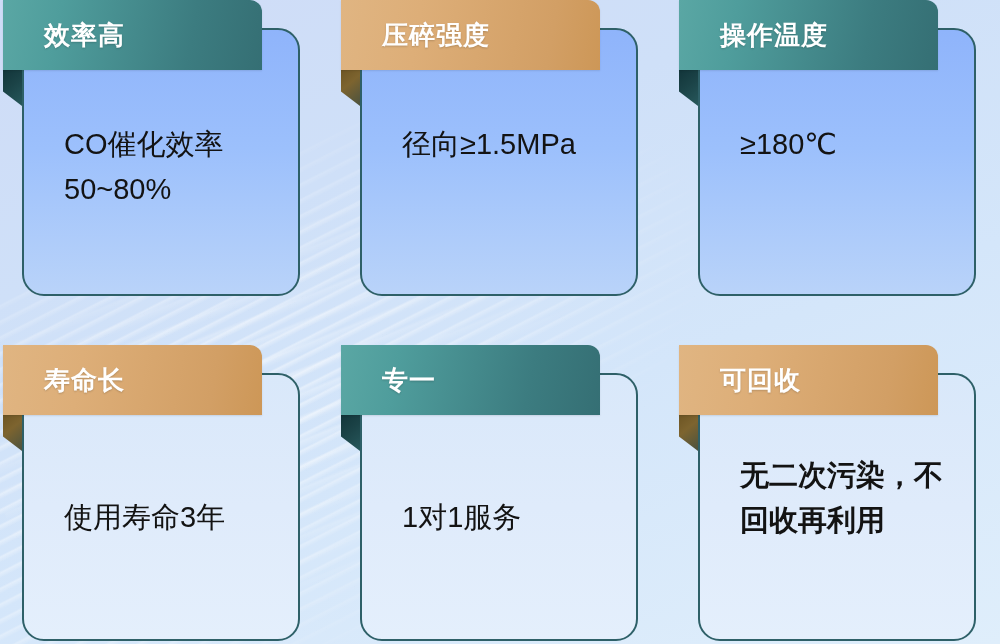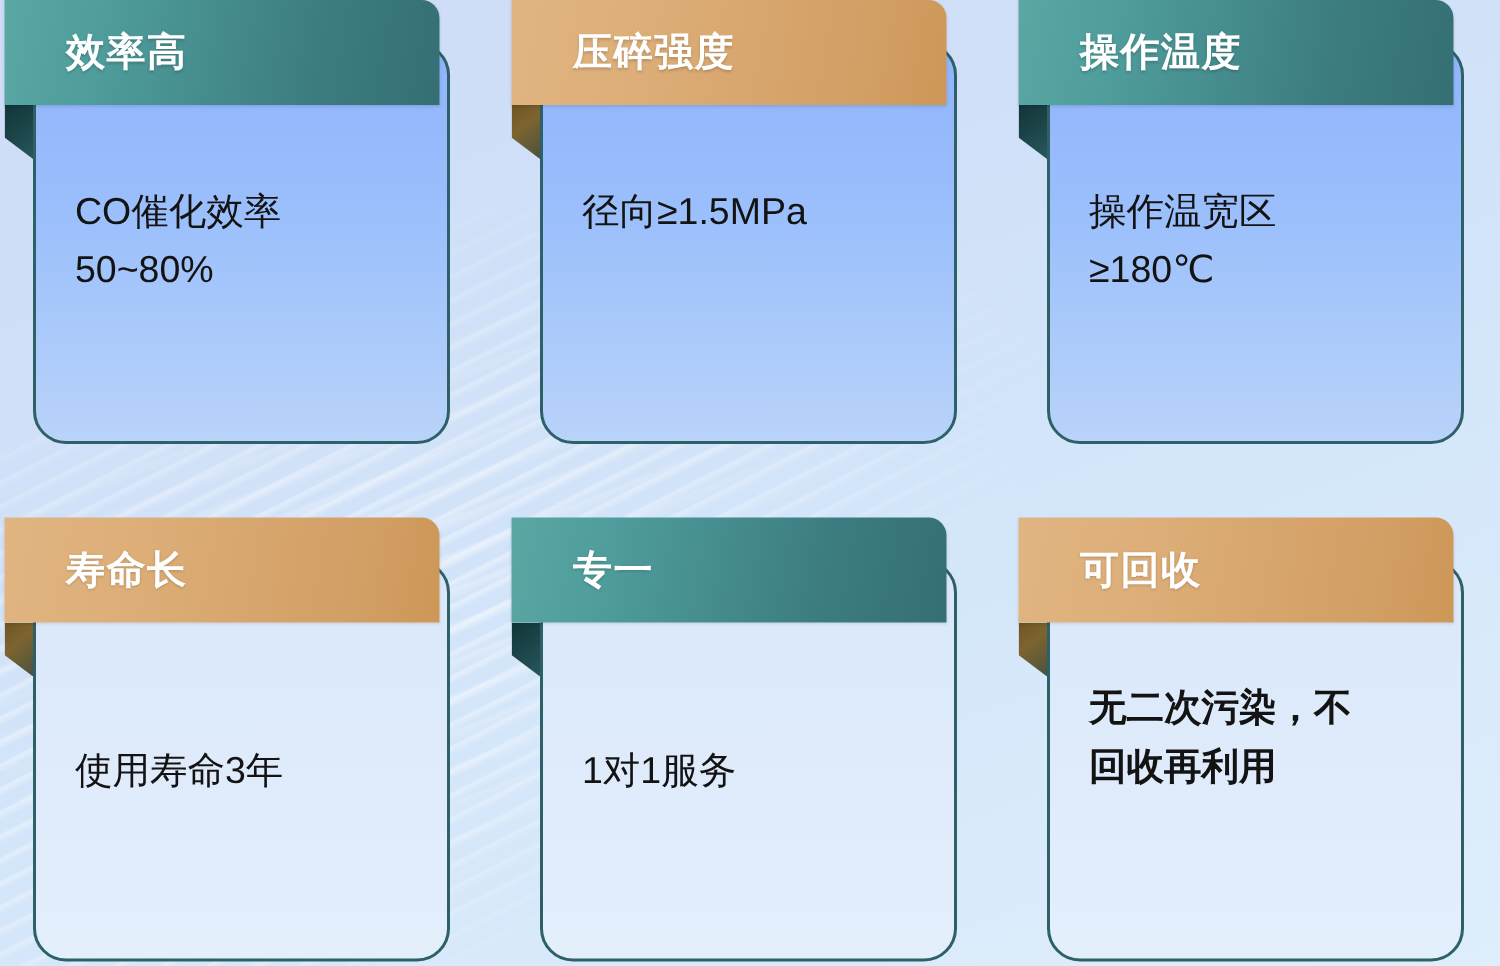--- a/index.html
+++ b/index.html
@@ -80,21 +80,21 @@
   .card-row2 .card-body {
     height: 268px;
     background: linear-gradient(180deg, #d9e8fa 0%, #dfebfb 50%, #e4effc 100%);
   }
 
   
   .banner {
     position: absolute;
     left: 3px;
     top: -28px;
-    width: 290px;
+    width: 259px;
     height: 70px;
     border-radius: 0 12px 0 0;
     z-index: 3;
     box-shadow: 0 1px 2px rgba(0,0,0,0.10);
   }
   .banner.green {
     background: linear-gradient(100deg, #5aa7a4 0%, #4f9d9c 22%, #3c7c80 72%, #356f74 100%);
   }
   .banner.orange {
     background: linear-gradient(100deg, #e0b582 0%, #ddae78 30%, #d29f65 80%, #cd9757 100%);
@@ -129,23 +129,23 @@
     background: linear-gradient(140deg, #6d5524 0%, #7d642f 40%, #4a5240 100%);
     clip-path: polygon(0 0, 100% 0, 100% 100%, 0 60%);
   }
 
   
   .card-text {
     position: absolute;
     left: 0;
     width: 100%;
     box-sizing: border-box;
-    padding: 0 26px;
+    padding: 0 40px;
     color: #131313;
-    font-size: 25px;
+    font-size: 29px;
     line-height: 1.56;
     z-index: 1;
   }
   .card-row1 .card-text { top: 92px; }
   .card-row2 .card-text { top: 120px; }
   .card-row2.tall .card-text { top: 78px; font-weight: bold; }
   .card-text .ln { display: block; white-space: nowrap; }
 
   
   #c1 { left: 0px;   top: 28px;  }
@@ -184,21 +184,20 @@
     </div>
     <div class="fold orange"></div>
     <div class="banner orange">
       <span class="banner-title">压碎强度</span>
     </div>
   </div>
 
   <div class="card card-row1" id="c3">
     <div class="card-body">
       <div class="card-text">
-        <span class="ln">操作温宽区</span>
         <span class="ln">≥180℃</span>
       </div>
     </div>
     <div class="fold green"></div>
     <div class="banner green">
       <span class="banner-title">操作温度</span>
     </div>
   </div>
 
   <div class="card card-row2" id="c4">

